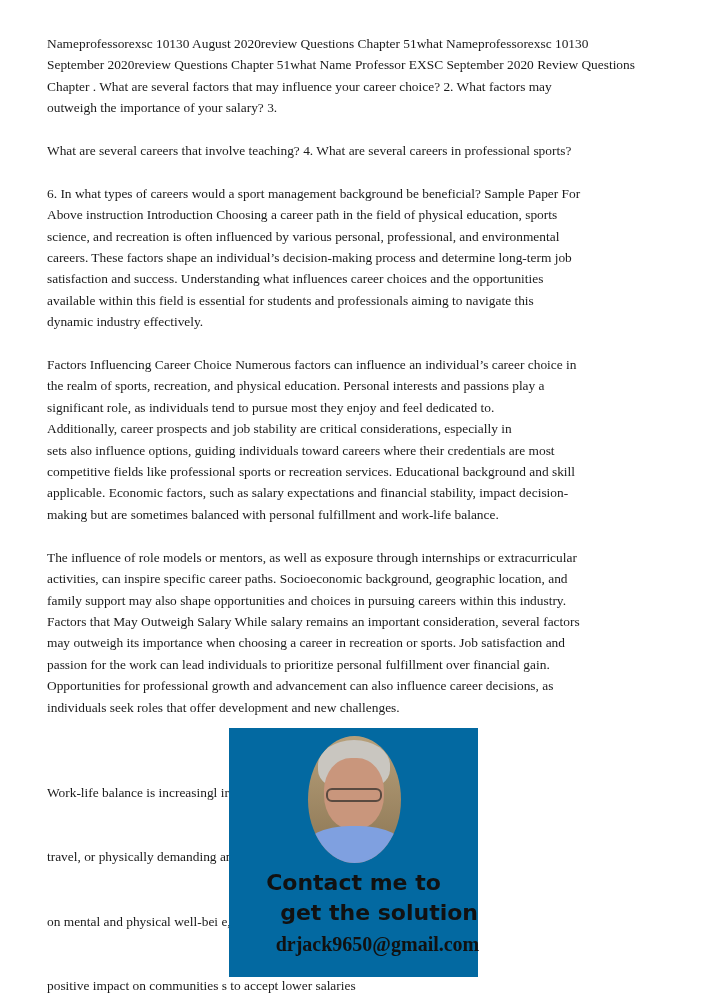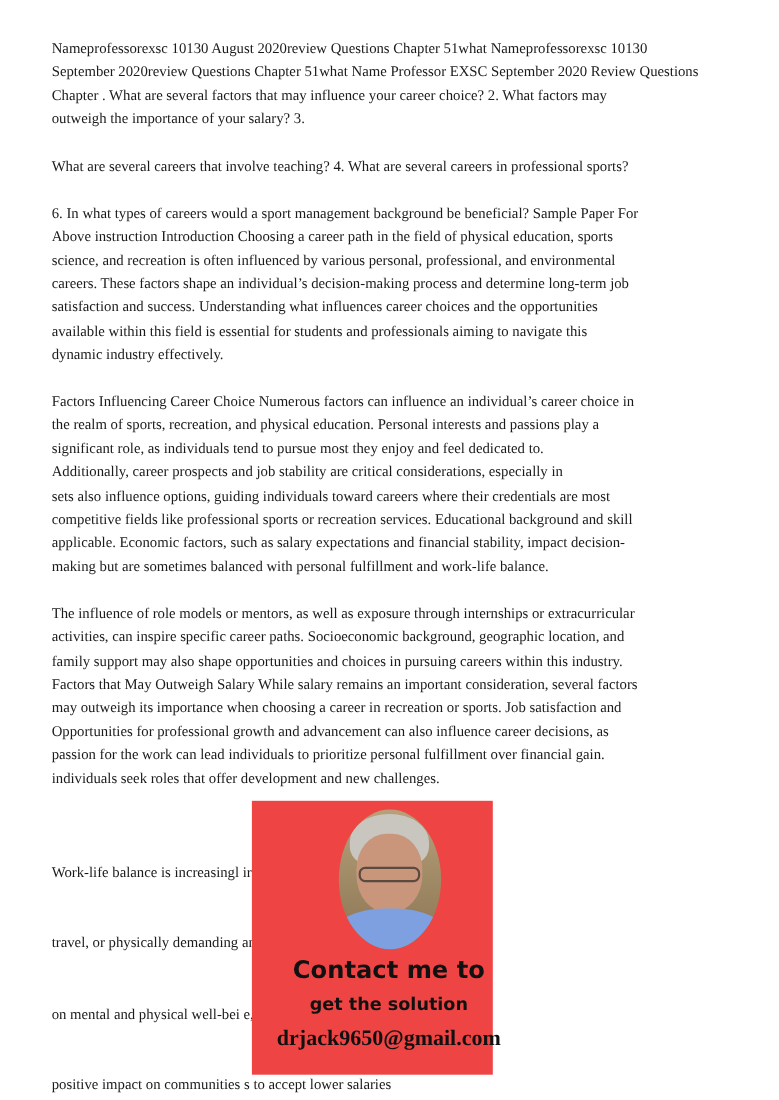--- a/index.html
+++ b/index.html
@@ -5,43 +5,43 @@
   html, body { margin: 0; padding: 0; background: #ffffff; }
   body { width: 708px; height: 1000px; position: relative; overflow: hidden; }
   .page {
     position: absolute; left: 47px; top: 33px; width: 640px;
     font-family: "Liberation Serif", "DejaVu Serif", serif;
     font-size: 13.4px; line-height: 21.4px; color: #1a1a1a;
   }
   .para { margin: 0 0 21.4px 0; }
   .line { display: block; white-space: nowrap; }
   .promo {
-    position: absolute; left: 229px; top: 728px; width: 219px; height: 249px;
-    background: #ef4444;
+    position: absolute; left: 229px; top: 728px; width: 249px; height: 249px;
+    background: #0369a1;
   }
   .avatar {
     position: absolute; left: 79px; top: 8px; width: 93px; height: 127px;
     border-radius: 50%; overflow: hidden;
     background: linear-gradient(#b7a07a, #8a7452);
   }
   .avatar .hair { position:absolute; left:10px; top:4px; width:72px; height:50px; border-radius:50% 50% 40% 40%; background:#c9c6c0; }
   .avatar .face { position:absolute; left:16px; top:22px; width:60px; height:72px; border-radius:45% 45% 48% 48%; background:#c9967c; }
   .avatar .glasses { position:absolute; left:18px; top:52px; width:56px; height:14px; border:2px solid #5a4a40; border-radius:6px; box-sizing:border-box; }
   .avatar .shirt { position:absolute; left:-4px; top:90px; width:101px; height:50px; border-radius:45% 45% 0 0; background:#7fa0e0; }
   .promo-text {
     position: absolute; left: 0; width: 249px; text-align: center;
     font-family: "DejaVu Sans", "Liberation Sans", sans-serif; font-weight: bold;
     color: #111;
   }
   .promo-l1 { top: 140px; font-size: 22px; line-height: 30px; }
-  .promo-l2 { top: 170px; font-size: 16px; line-height: 30px; }
+  .promo-l2 { top: 170px; font-size: 22px; line-height: 30px; text-align: right; }
   .promo-email {
     position: absolute; left: 0; top: 205px; width: 249px; text-align: center;
     font-family: "Liberation Serif", "DejaVu Serif", serif; font-weight: bold;
-    font-size: 20px; color: #111;
+    font-size: 20px; color: #111; padding-left: 24px;
   }
 </style>
 </head>
 <body>
 
 <div class="page">
   <div class="para">
     <span class="line">Nameprofessorexsc 10130 August 2020review Questions Chapter 51what Nameprofessorexsc 10130</span>
     <span class="line">September 2020review Questions Chapter 51what Name Professor EXSC September 2020 Review Questions</span>
     <span class="line">Chapter . What are several factors that may influence your career choice? 2. What factors may</span>
@@ -68,22 +68,22 @@
     <span class="line">competitive fields like professional sports or recreation services. Educational background and skill</span>
     <span class="line">applicable. Economic factors, such as salary expectations and financial stability, impact decision-</span>
     <span class="line">making but are sometimes balanced with personal fulfillment and work-life balance.</span>
   </div>
   <div class="para">
     <span class="line">The influence of role models or mentors, as well as exposure through internships or extracurricular</span>
     <span class="line">activities, can inspire specific career paths. Socioeconomic background, geographic location, and</span>
     <span class="line">family support may also shape opportunities and choices in pursuing careers within this industry.</span>
     <span class="line">Factors that May Outweigh Salary While salary remains an important consideration, several factors</span>
     <span class="line">may outweigh its importance when choosing a career in recreation or sports. Job satisfaction and</span>
+    <span class="line">passion for the work can lead individuals to prioritize personal fulfillment over financial gain.</span>
     <span class="line">Opportunities for professional growth and advancement can also influence career decisions, as</span>
-    <span class="line">passion for the work can lead individuals to prioritize personal fulfillment over financial gain.</span>
     <span class="line">individuals seek roles that offer development and new challenges.</span>
   </div>
   <div class="para" style="white-space:pre;">
     <span class="line">Work-life balance is increasingl                                                          ire irregular hours,</span>
     <span class="line">travel, or physically demanding                                                          and organizational culture</span>
     <span class="line">on mental and physical well-bei                                                          e, the potential to make a</span>
     <span class="line">positive impact on communities                                                          s to accept lower salaries</span>
     
     
     

